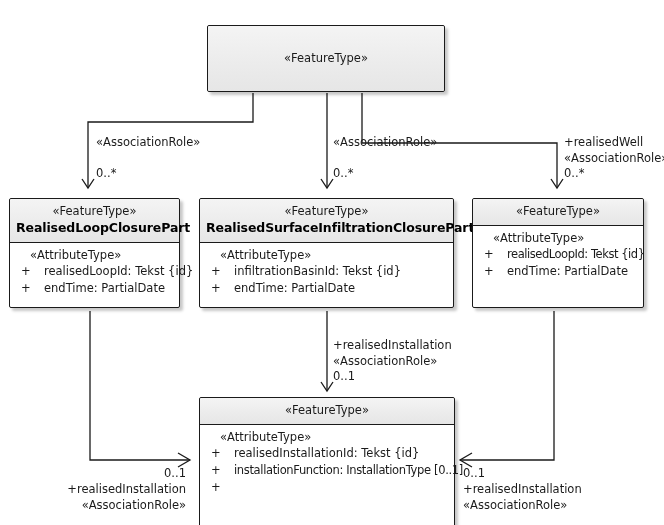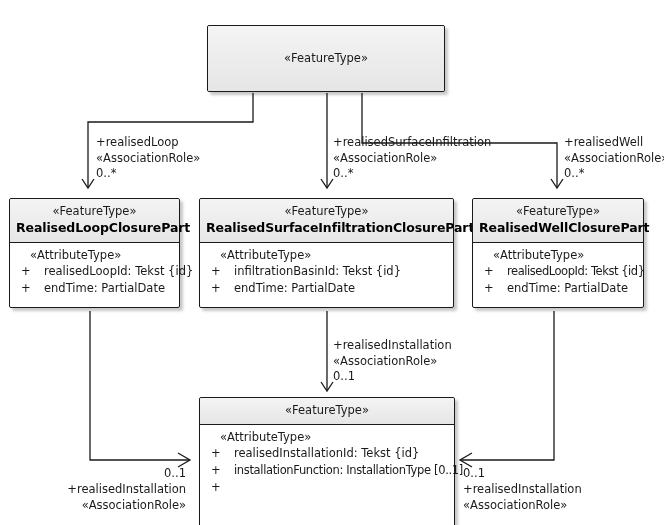--- a/index.html
+++ b/index.html
@@ -191,21 +191,20 @@
       <div class="attr-row">
         <span class="attr-vis">+</span>
         <span>endTime: PartialDate</span>
       </div>
     </div>
   </div>
 
   <div class="uml-class" style="left:472px; top:182px; width:172px; height:110px;">
     <div class="uml-head">
       <div class="stereo">«FeatureType»</div>
-      <div class="cls-name">RealisedWellClosurePart</div>
     </div>
     <div class="uml-body">
       <div class="attr-stereo">«AttributeType»</div>
       <div class="attr-row squeeze2">
         <span class="attr-vis">+</span>
         <span>realisedLoopId: Tekst {id}</span>
       </div>
       <div class="attr-row">
         <span class="attr-vis">+</span>
         <span>endTime: PartialDate</span>
@@ -227,27 +226,25 @@
         <span class="attr-vis">+</span>
         <span>installationFunction: InstallationType [0..1]</span>
       </div>
       <div class="attr-row">
         <span class="attr-vis">+</span>
       </div>
     </div>
   </div>
 
   <div class="edge-label" style="left:96px; top:119px;">
-    <span class="ln">+realisedLoop</span>
     <span class="ln">«AssociationRole»</span>
   </div>
   <div class="mult" style="left:96px; top:150px;"><span>0..*</span></div>
 
   <div class="edge-label" style="left:333px; top:119px;">
-    <span class="ln">+realisedSurfaceInfiltration</span>
     <span class="ln">«AssociationRole»</span>
   </div>
   <div class="mult" style="left:333px; top:150px;"><span>0..*</span></div>
 
   <div class="edge-label" style="left:564px; top:119px;">
     <span class="ln">+realisedWell</span>
     <span class="ln">«AssociationRole»</span>
   </div>
   <div class="mult" style="left:564px; top:150px;"><span>0..*</span></div>
 

